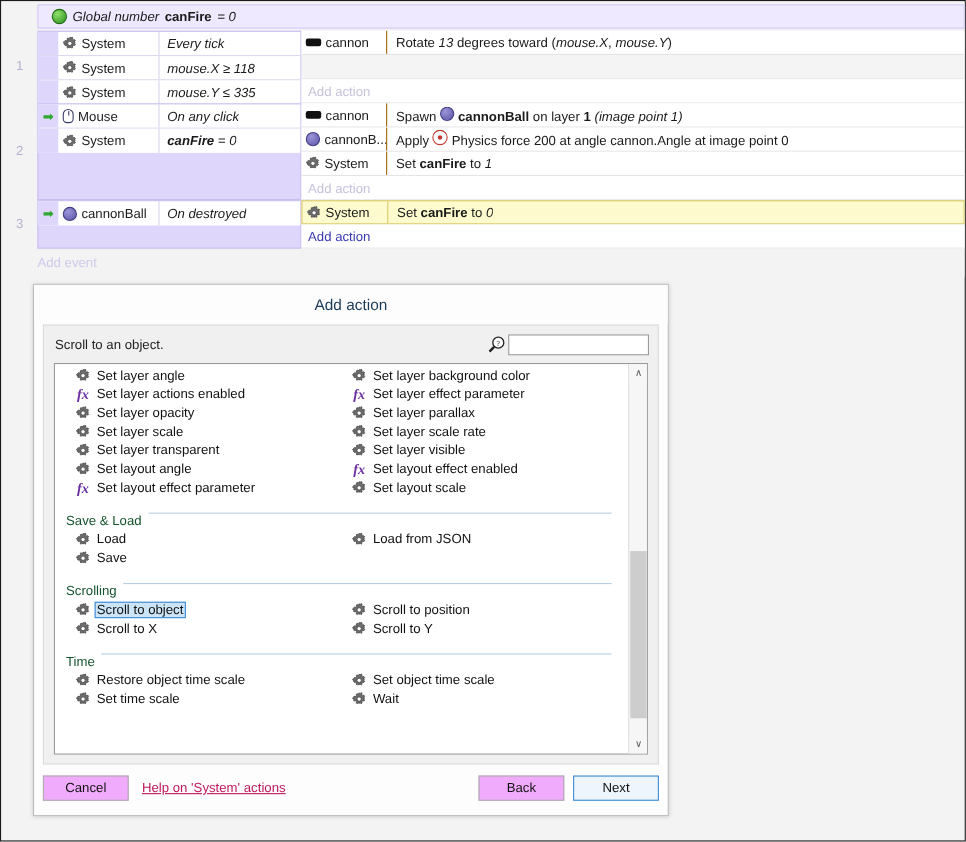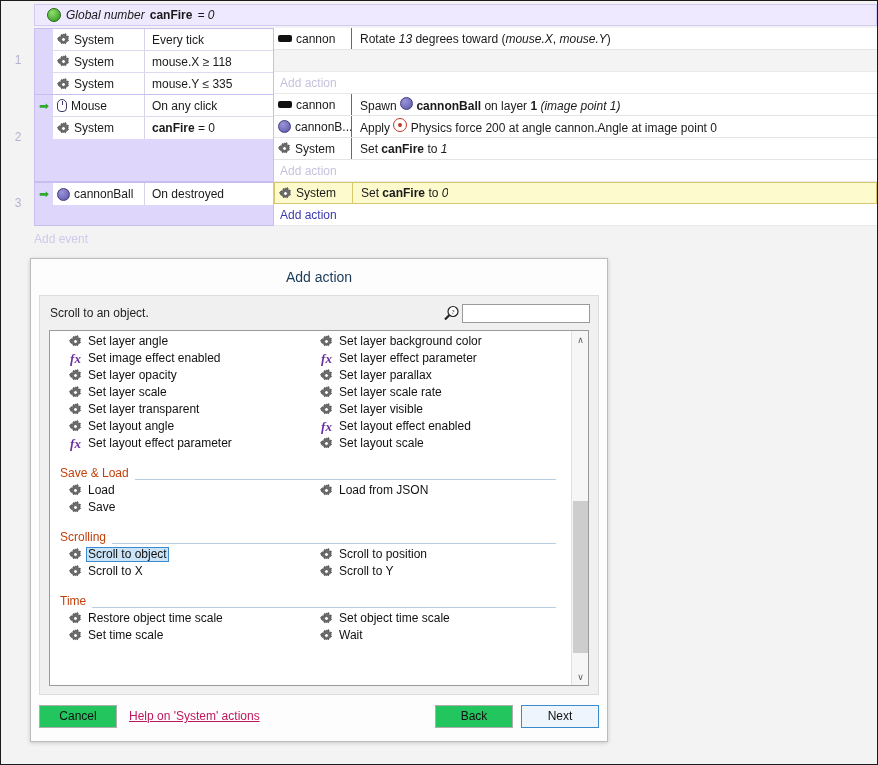--- a/index.html
+++ b/index.html
@@ -50,21 +50,21 @@
     background:#ffffff;margin:0 0 0 18px;
     border-bottom:1px solid #ddd9ee;
     box-sizing:border-box;
   }
   .cond-row.noborder{border-bottom:none;}
   .cond-obj{
     width:92px;display:flex;align-items:center;gap:4px;
     padding-left:4px;box-sizing:border-box;
     border-right:1px solid #d8d4e8;height:100%;
   }
-  .cond-txt{padding-left:7px;white-space:nowrap;overflow:hidden;}
+  .cond-txt{padding-left:7px;white-space:nowrap;overflow:hidden;font-style:italic;}
   .cond-row.hasarrow{margin-left:0;}
   .arrowcell{
     width:18px;height:100%;display:flex;align-items:center;justify-content:center;
     background:#dfd7fb;
   }
 
   
   .act-area{
     position:absolute;left:240px;top:0;right:0;
   }
@@ -159,22 +159,22 @@
     background:#fff;border:1px solid #9a9a9a;box-sizing:border-box;
     overflow:hidden;
     padding-left:30px;
   }
   #list-inner{
     position:absolute;left:0;top:0;right:18px;bottom:0;overflow:hidden;
     padding-top:2px;
   }
   .sect{margin:0 0 0 0;}
   .sect-head{
-    display:flex;align-items:flex-end;gap:6px;
-    color:#c2410c;font-size:12px;margin:14px 14px 2px 10px;
+    display:flex;align-items:flex-start;gap:6px;
+    color:#14532d;font-size:12px;margin:14px 14px 2px 10px;
   }
   .sect-head .rule{flex:1;height:1px;background:#b9cde0;}
   .grid{display:flex;flex-wrap:wrap;padding-left:18px;}
   .item{
     width:50%;box-sizing:border-box;height:17px;
     display:flex;align-items:center;gap:3px;
     font-size:12px;color:#111;white-space:nowrap;
   }
   .item .lbl{padding:0 2px;line-height:15px;}
   .item.sel .lbl{
@@ -196,21 +196,21 @@
   #sb-thumb{
     position:absolute;left:1px;width:15px;background:#cdcdcd;
   }
 
   
   #dlg-foot{
     position:absolute;left:8px;right:8px;bottom:8px;height:34px;
     display:flex;align-items:center;
   }
   .btn{
-    height:23px;min-width:78px;background:#22c55e;border:1px solid #adadad;
+    height:23px;min-width:78px;background:#f0abfc;border:1px solid #adadad;
     box-sizing:border-box;font-family:inherit;font-size:12px;color:#111;
     display:flex;align-items:center;justify-content:center;cursor:default;
   }
   .btn.primary{border:1px solid #3a8ad0;background:#eef5fc;}
   #help-link{
     margin-left:12px;color:#be185d;text-decoration:underline;font-size:12px;
   }
   .spacer{flex:1;}
   #btn-back{margin-right:8px;}
 </style>
@@ -415,21 +415,21 @@
                         <circle cx="8" cy="8" r="2.4" fill="#fff" stroke="#3d3d3d" stroke-width=".8"></circle>
                       </svg>
                     </span>
                   </span>
                   <span class="lbl">Set layer background color</span>
                 </div>
                 <div class="item">
                   <span class="item-icowrap">
                     <span class="ico fx">fx</span>
                   </span>
-                  <span class="lbl">Set image effect enabled</span>
+                  <span class="lbl">Set layer actions enabled</span>
                 </div>
                 <div class="item">
                   <span class="item-icowrap">
                     <span class="ico fx">fx</span>
                   </span>
                   <span class="lbl">Set layer effect parameter</span>
                 </div>
                 <div class="item">
                   <span class="item-icowrap">
                     <span class="ico gear">

